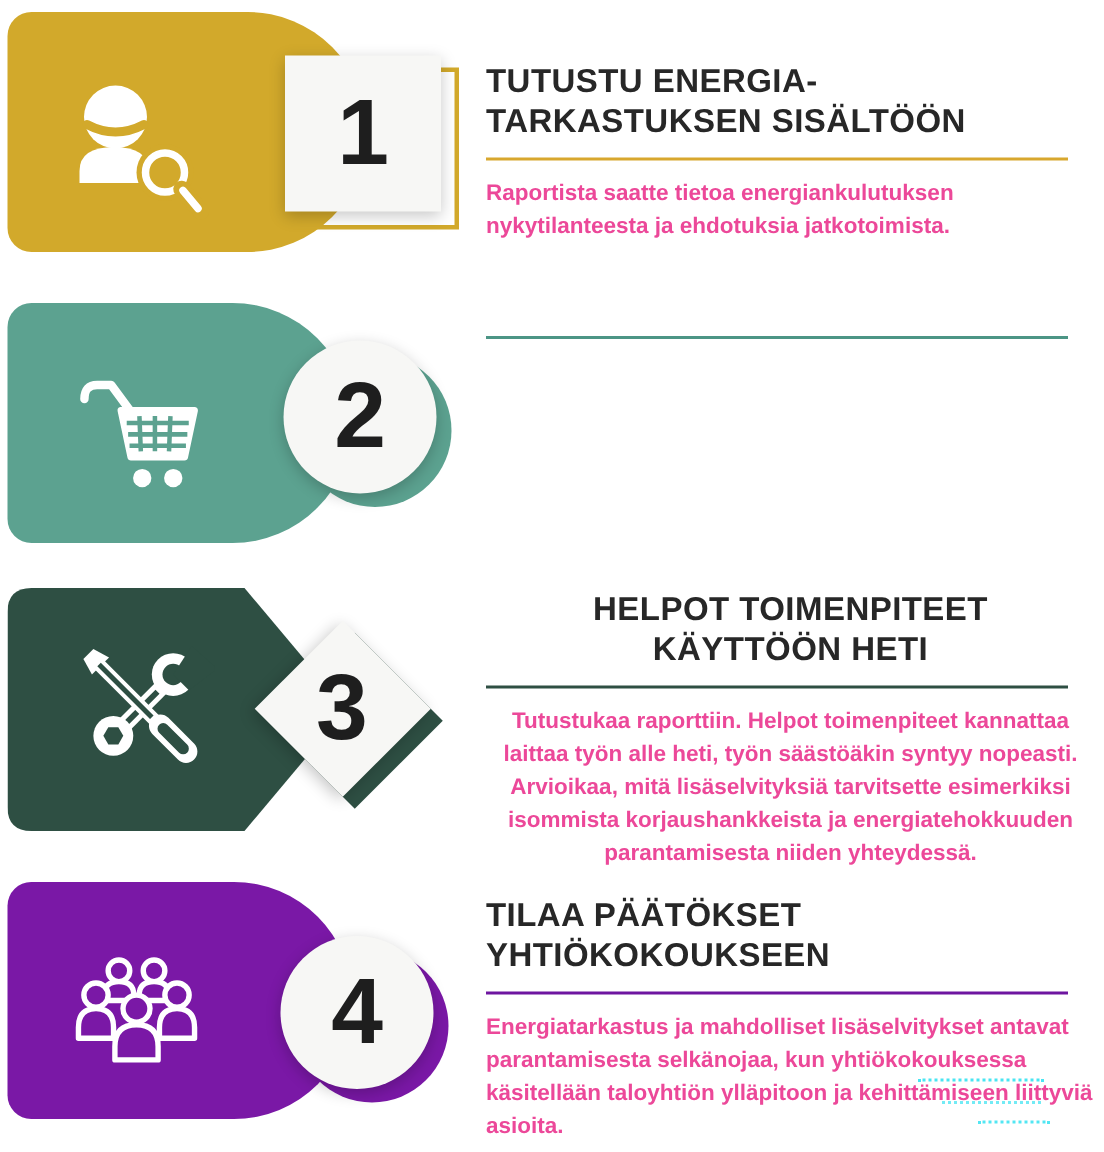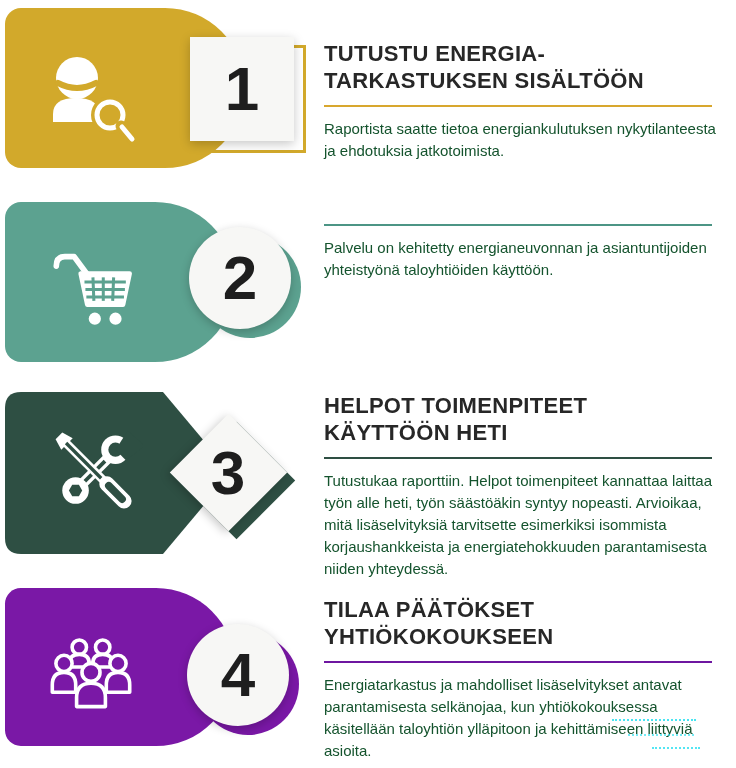--- a/index.html
+++ b/index.html
@@ -33,26 +33,26 @@
   .icon{position:absolute;z-index:2;}
   .s1 .icon{left:45px;top:52px;width:100px;height:100px;}
   .s2 .icon{left:45px;top:236px;width:94px;height:94px;}
   .s3 .icon{left:48px;top:425px;width:95px;height:95px;}
   .s4 .icon{left:46px;top:633px;width:90px;height:86px;}
 
   
   .text{position:absolute;left:324px;width:406px;z-index:4;}
   .s1 .text{top:40px;}
   .s2 .text{top:224px;}
-  .s3 .text{top:392px;}
+  .s3 .text{top:392px;text-align:center;}
   .s4 .text{top:596px;}
   .text h2{margin:0 0 11px 0;font-size:22px;line-height:27px;font-weight:700;color:#272727;
            letter-spacing:.3px;white-space:pre-line;}
   .rule{width:388px;height:2px;background:var(--u);margin:0 0 11px 0;}
-  .text p{margin:0;font-size:15px;line-height:22px;font-weight:400;color:#14532d;}
+  .text p{margin:0;font-size:15px;line-height:22px;font-weight:700;color:#ec4899;}
 
   
   .wm{position:absolute;z-index:5;}
   .wm-a{left:612px;top:719px;width:84px;border-top:2px dotted rgba(40,224,240,.85);}
   .wm-b{left:628px;top:734px;width:66px;border-top:2px dotted rgba(40,224,240,.65);}
   .wm-c{left:652px;top:747px;width:48px;border-top:2px dotted rgba(40,224,240,.8);}
 </style>
 </head>
 <body>
 
@@ -96,21 +96,20 @@
       </g>
       <circle cx="53" cy="88" r="6.5" fill="#ffffff"></circle>
       <circle cx="75" cy="88" r="6.5" fill="#ffffff"></circle>
     </svg>
     <div class="badge-shadow"></div>
     <div class="badge">
       <span class="num">2</span>
     </div>
     <div class="text">
       <div class="rule"></div>
-      <p>Palvelu on kehitetty energianeuvonnan ja asiantuntijoiden yhteistyönä taloyhtiöiden käyttöön.</p>
     </div>
   </section>
 
   <section class="s3" style="--c: #2E4F43; --u: #2E4F43;">
     <svg class="shape arrow" viewBox="0 0 228 162">
       <path d="M16 0 H158 L226 81 L158 162 H16 Q0 162 0 146 V16 Q0 0 16 0 Z" fill="var(--c)"></path>
     </svg>
     <svg class="icon" viewBox="0 0 100 100">
 
       <circle cx="71" cy="26" r="15" fill="#ffffff"></circle>

